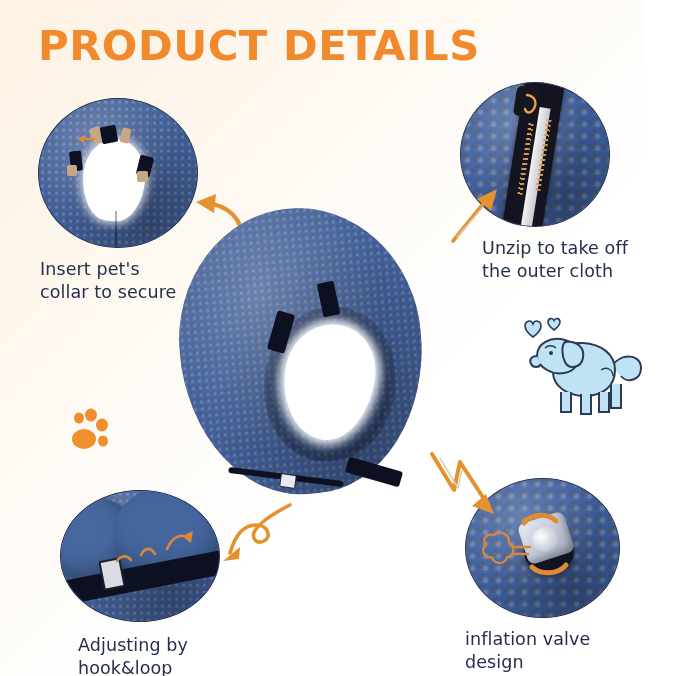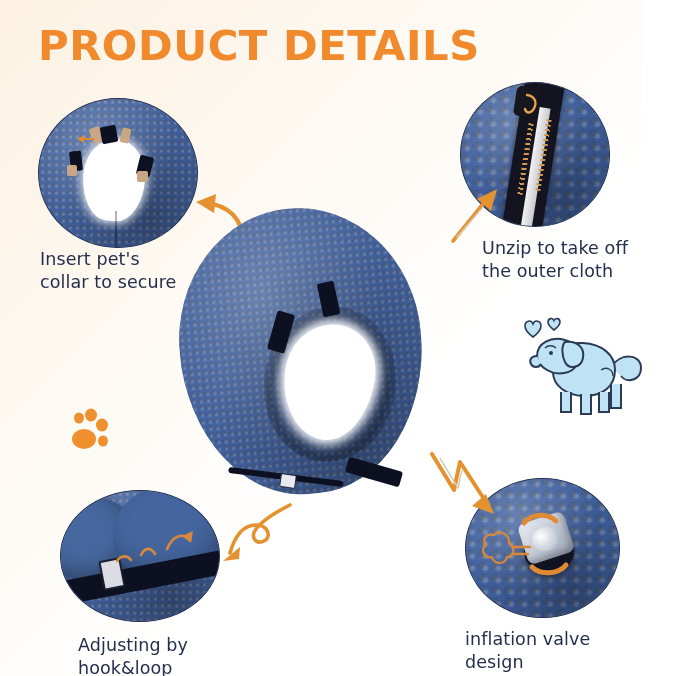--- a/index.html
+++ b/index.html
@@ -148,21 +148,21 @@
       <div style="position:absolute; left:99px; top:57px; width:14px; height:20px; background:#0d1020; border-radius:2px; transform:rotate(14deg);"></div>
       <div style="position:absolute; left:98px; top:72px; width:11px; height:11px; background:#c9a784; border-radius:2px;"></div>
 
       <svg class="arrow-svg" style="left:36px; top:32px;" width="22" height="14" viewBox="0 0 22 14">
         <path d="M20 8 L7 8" stroke="#e08b33" stroke-width="2" fill="none"></path>
         <path d="M2 8 L9 4.2 L9 11.8 Z" fill="#e08b33"></path>
       </svg>
 
       <div style="position:absolute; left:76px; top:112px; width:2px; height:36px; background:rgba(0,0,0,0.30);"></div>
     </div>
-    <div class="callout-caption" style="margin-left:2px;">Insert pet's
+    <div class="callout-caption" style="margin-top:10px; margin-left:2px;">Insert pet's
 collar to secure</div>
   </div>
 
   <svg class="arrow-svg" style="left:183px; top:183px;" width="80" height="72" viewBox="0 0 80 72">
     <path d="M60 68 C62 44 54 27 30 21" stroke="#e3922f" stroke-width="4.2" fill="none" stroke-linecap="round"></path>
     <path d="M13 19 L33 11 L31 30 Z" fill="#e3922f"></path>
   </svg>
 
   <div class="callout" style="left:460px; top:82px;">
     <div class="callout-photo" style="width:150px; height:145px;">

